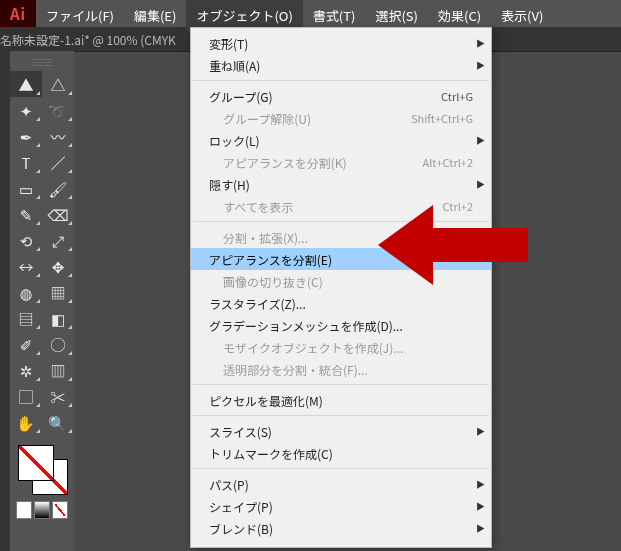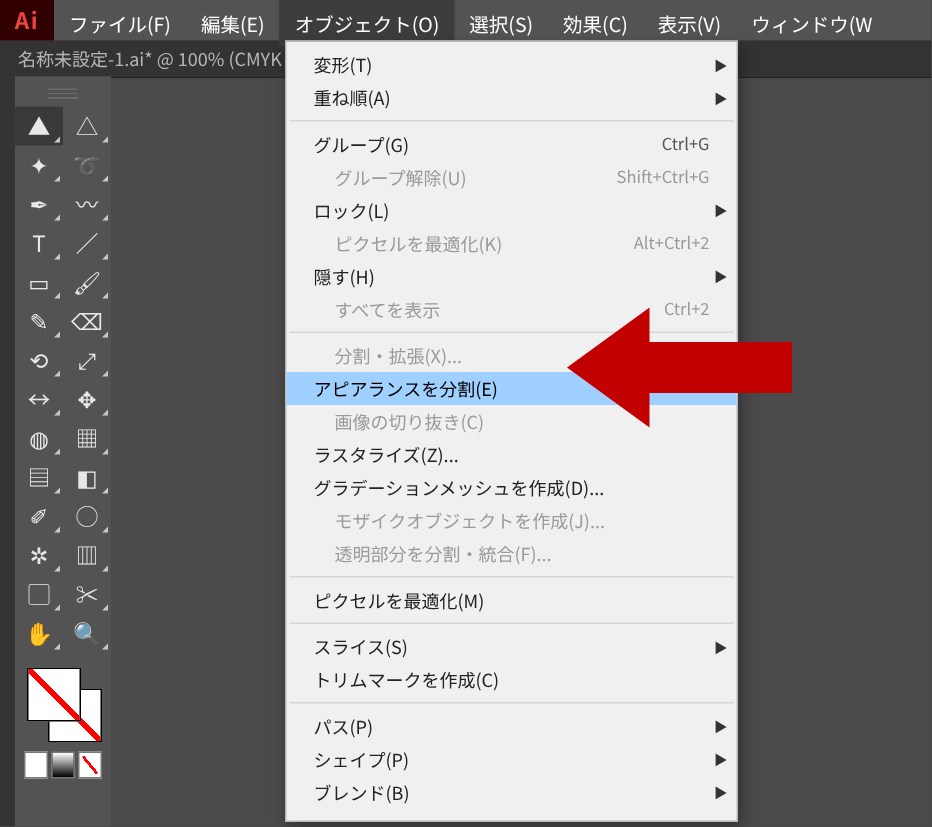--- a/index.html
+++ b/index.html
@@ -48,21 +48,20 @@
     display:flex;align-items:center;
     color:var(--menubar-fg);
     font-size:13px;
     cursor:default;
   }
   .menuitem.open { background:#3d3d3d; }
   
   .tabbar {
     height:24px; background: var(--tabbar-bg);
     display:flex;align-items:center;
-    padding-left:12px;
     color:var(--tabbar-fg);
     font-size:12px;
   }
   .doctab { opacity:.85; }
   
   .workspace {
     position:relative;
     height: calc(551px - var(--menubar-h) - 24px);
     display:flex;
   }
@@ -168,24 +167,24 @@
 </style>
 </head>
 <body>
 
 <div class="menubar">
   <div class="app-logo">Ai</div>
   <div id="menubar-items" style="display: flex; height: 100%;">
       <div class="menuitem">ファイル(F)</div>
       <div class="menuitem">編集(E)</div>
       <div class="menuitem open">オブジェクト(O)</div>
+      <div class="menuitem">書式(T)</div>
       <div class="menuitem">選択(S)</div>
       <div class="menuitem">効果(C)</div>
       <div class="menuitem">表示(V)</div>
-      <div class="menuitem">ウィンドウ(W</div>
     </div>
 </div>
 
 <div class="tabbar">
   <span class="doctab">名称未設定-1.ai* @ 100% (CMYK</span>
 </div>
 
 <div class="workspace">
   <div class="sidebar-gutter"></div>
 
@@ -337,21 +336,21 @@
       <span class="shortcut">Ctrl+G</span>
     </div>
     <div class="dd-item disabled">
       <span class="label">グループ解除(U)</span>
       <span class="shortcut">Shift+Ctrl+G</span>
     </div>
     <div class="dd-item submenu">
       <span class="label">ロック(L)</span>
     </div>
     <div class="dd-item disabled">
-      <span class="label">ピクセルを最適化(K)</span>
+      <span class="label">アピアランスを分割(K)</span>
       <span class="shortcut">Alt+Ctrl+2</span>
     </div>
     <div class="dd-item submenu">
       <span class="label">隠す(H)</span>
     </div>
     <div class="dd-item disabled">
       <span class="label">すべてを表示</span>
       <span class="shortcut">Ctrl+2</span>
     </div>
     <div class="dd-sep"></div>

